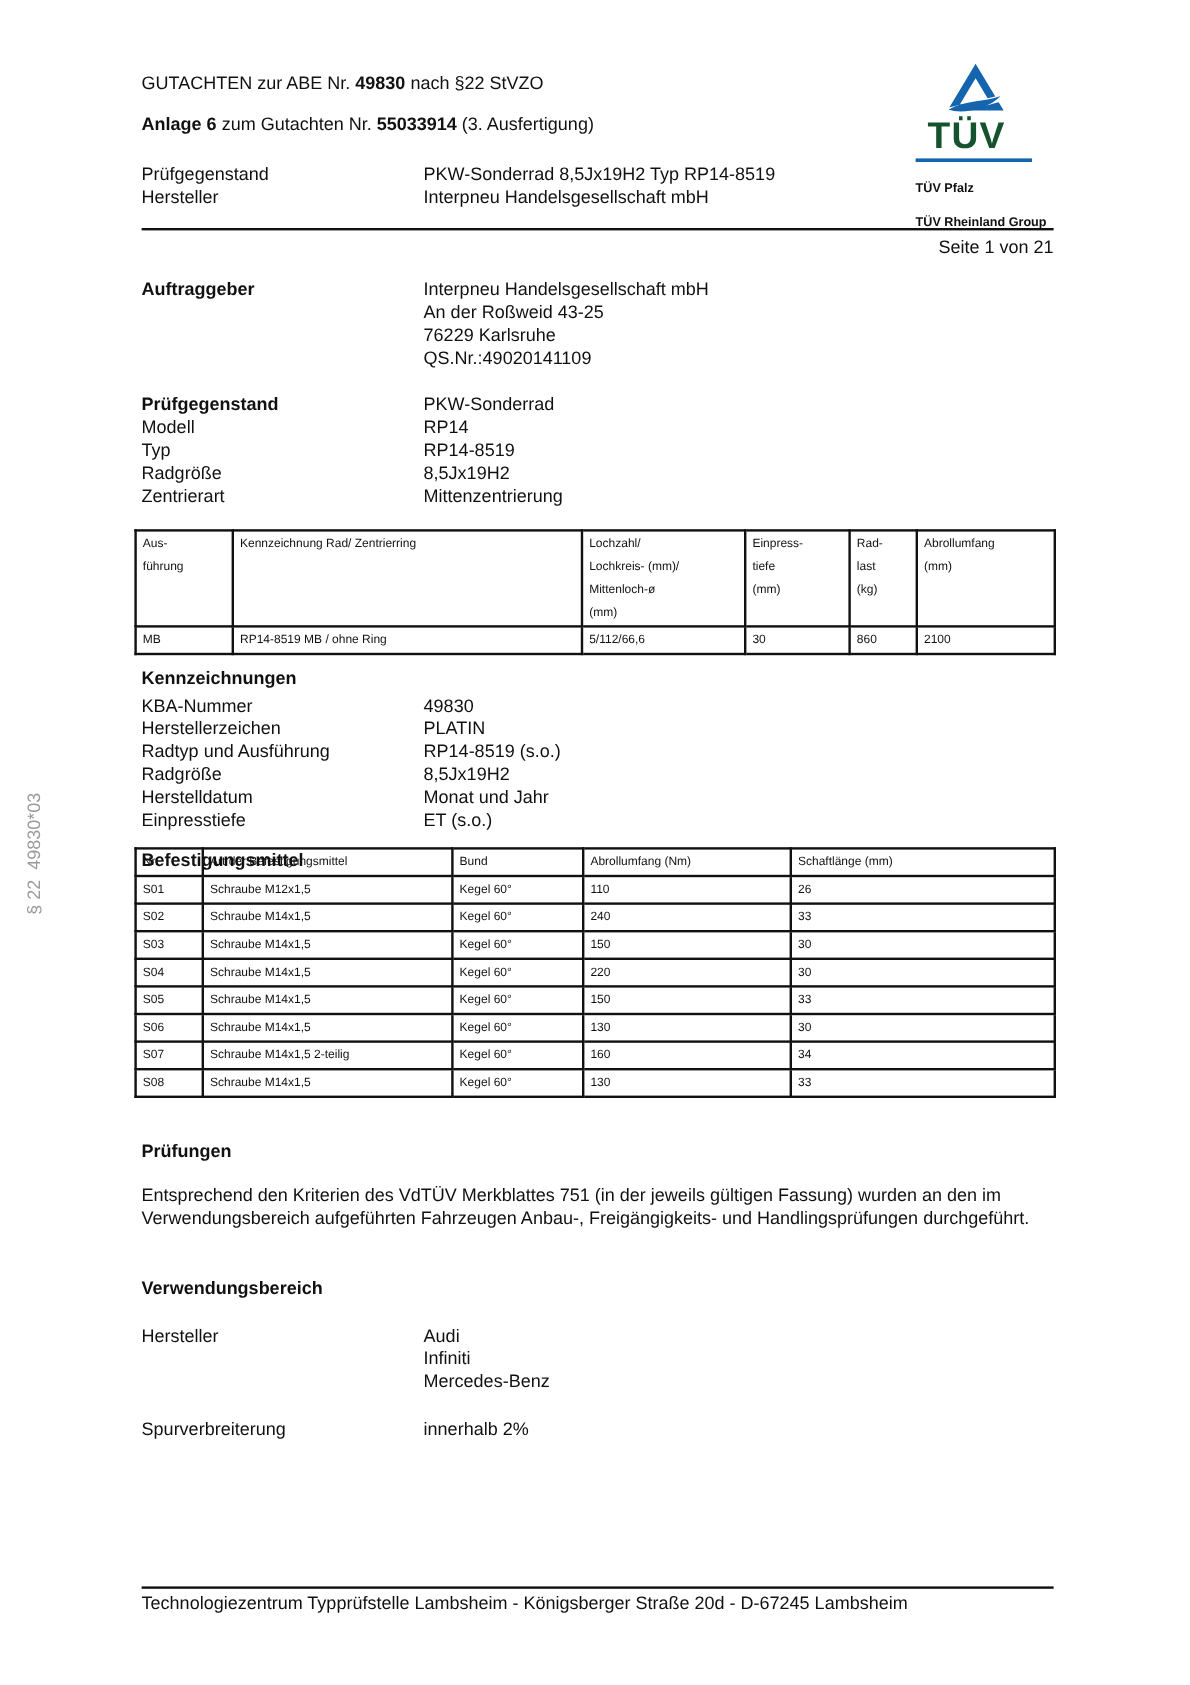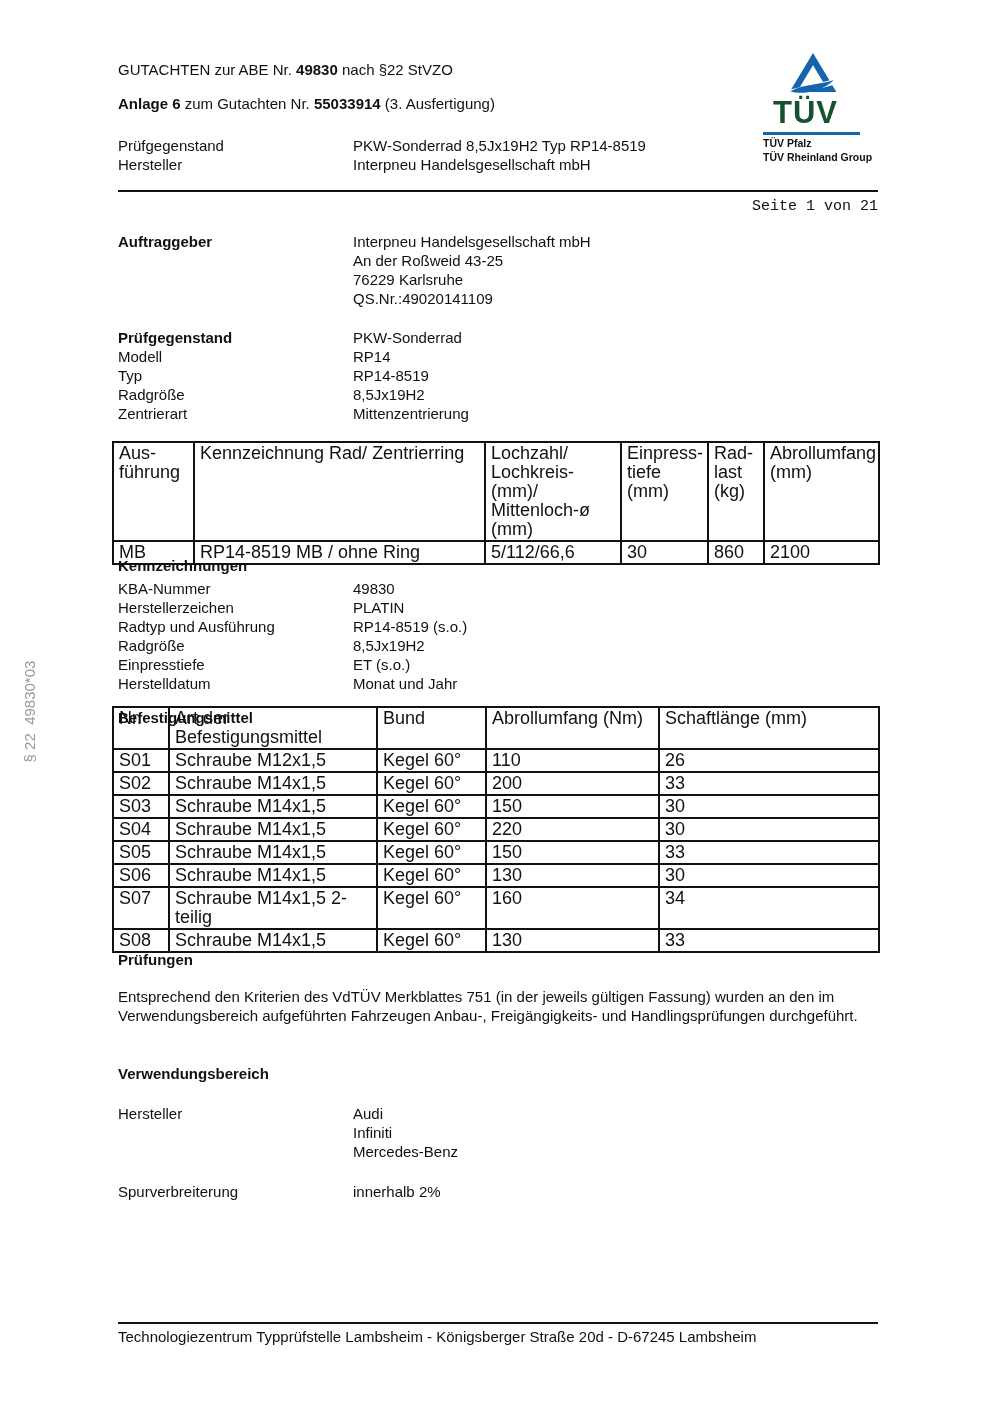--- a/index.html
+++ b/index.html
@@ -8,35 +8,35 @@
     font-family:"Liberation Sans","DejaVu Sans",sans-serif;
     font-size:15px; line-height:19px; color:#111111;
   }
   .abs { position:absolute; }
   .content-left { left:118px; }
   .b { font-weight:bold; }
   .pre { white-space:pre-line; }
   .lv { display:flex; }
   .lv .lab { width:235px; flex:0 0 235px; }
   .rule { border-top:2px solid #111; height:0; }
-  table { border-collapse:collapse; table-layout:fixed; font-size:18px; line-height:19px; color:#111; }
+  table { border-collapse:collapse; table-layout:fixed; font-size:10px; line-height:19px; color:#111; }
   table, th, td { border:2px solid #111; }
   th, td { padding:1px 5px; text-align:left; vertical-align:top; font-weight:normal; }
   .side-text {
     position:absolute; left:-56px; top:702px; width:170px; text-align:center;
     transform:rotate(-90deg); transform-origin:center;
     color:#9a9a9a; font-size:15px; white-space:pre;
   }
   .logo { position:absolute; left:763px; top:52px; width:114px; }
   .logo .tri { display:block; margin-left:24px; }
   .logo .brand { font-weight:bold; font-size:31px; line-height:30px; letter-spacing:1px; color:#14532d; margin:4px 0 0 10px; }
   .logo .blue-rule { height:3px; background:#1465ad; width:97px; margin-top:4px; }
-  .logo .sub { font-weight:bold; font-size:10.5px; line-height:12px; color:#111; margin-top:2px; white-space:nowrap; }
+  .logo .sub { font-weight:bold; font-size:10.5px; line-height:12px; color:#111; margin-top:16px; white-space:nowrap; }
   .logo .sub:first-of-type { margin-top:6px; }
-  .pagenum { width:760px; text-align:right;font-family:Liberation Mono, monospace; }
+  .pagenum { width:760px; text-align:right; }
   .footer-text { padding-top:3px; }
 </style>
 </head>
 <body>
 
 <div class="side-text">§ 22  49830*03</div>
 
 <div class="abs content-left" style="top:60px;">
   <span>GUTACHTEN zur ABE Nr. </span><span class="b">49830</span><span> nach §22 StVZO</span>
 </div>
@@ -154,26 +154,26 @@
   </div>
   <div class="lv">
     <div class="lab">Radtyp und Ausführung</div>
     <div>RP14-8519 (s.o.)</div>
   </div>
   <div class="lv">
     <div class="lab">Radgröße</div>
     <div>8,5Jx19H2</div>
   </div>
   <div class="lv">
+    <div class="lab">Herstelldatum</div>
+    <div>Monat und Jahr</div>
+  </div>
+  <div class="lv">
     <div class="lab">Einpresstiefe</div>
     <div>ET (s.o.)</div>
-  </div>
-  <div class="lv">
-    <div class="lab">Herstelldatum</div>
-    <div>Monat und Jahr</div>
   </div>
 </div>
 
 <div class="abs content-left b" style="top:708px;">Befestigungsmittel</div>
 
 <table class="abs" style="left:112px; top:706px; width:766px;">
   <colgroup>
     <col style="width:56px">
       <col style="width:208px">
       <col style="width:109px">
@@ -192,21 +192,21 @@
     <td>S01</td>
     <td>Schraube M12x1,5</td>
     <td>Kegel 60°</td>
     <td>110</td>
     <td>26</td>
   </tr>
   <tr>
     <td>S02</td>
     <td>Schraube M14x1,5</td>
     <td>Kegel 60°</td>
-    <td>200</td>
+    <td>240</td>
     <td>33</td>
   </tr>
   <tr>
     <td>S03</td>
     <td>Schraube M14x1,5</td>
     <td>Kegel 60°</td>
     <td>150</td>
     <td>30</td>
   </tr>
   <tr>

